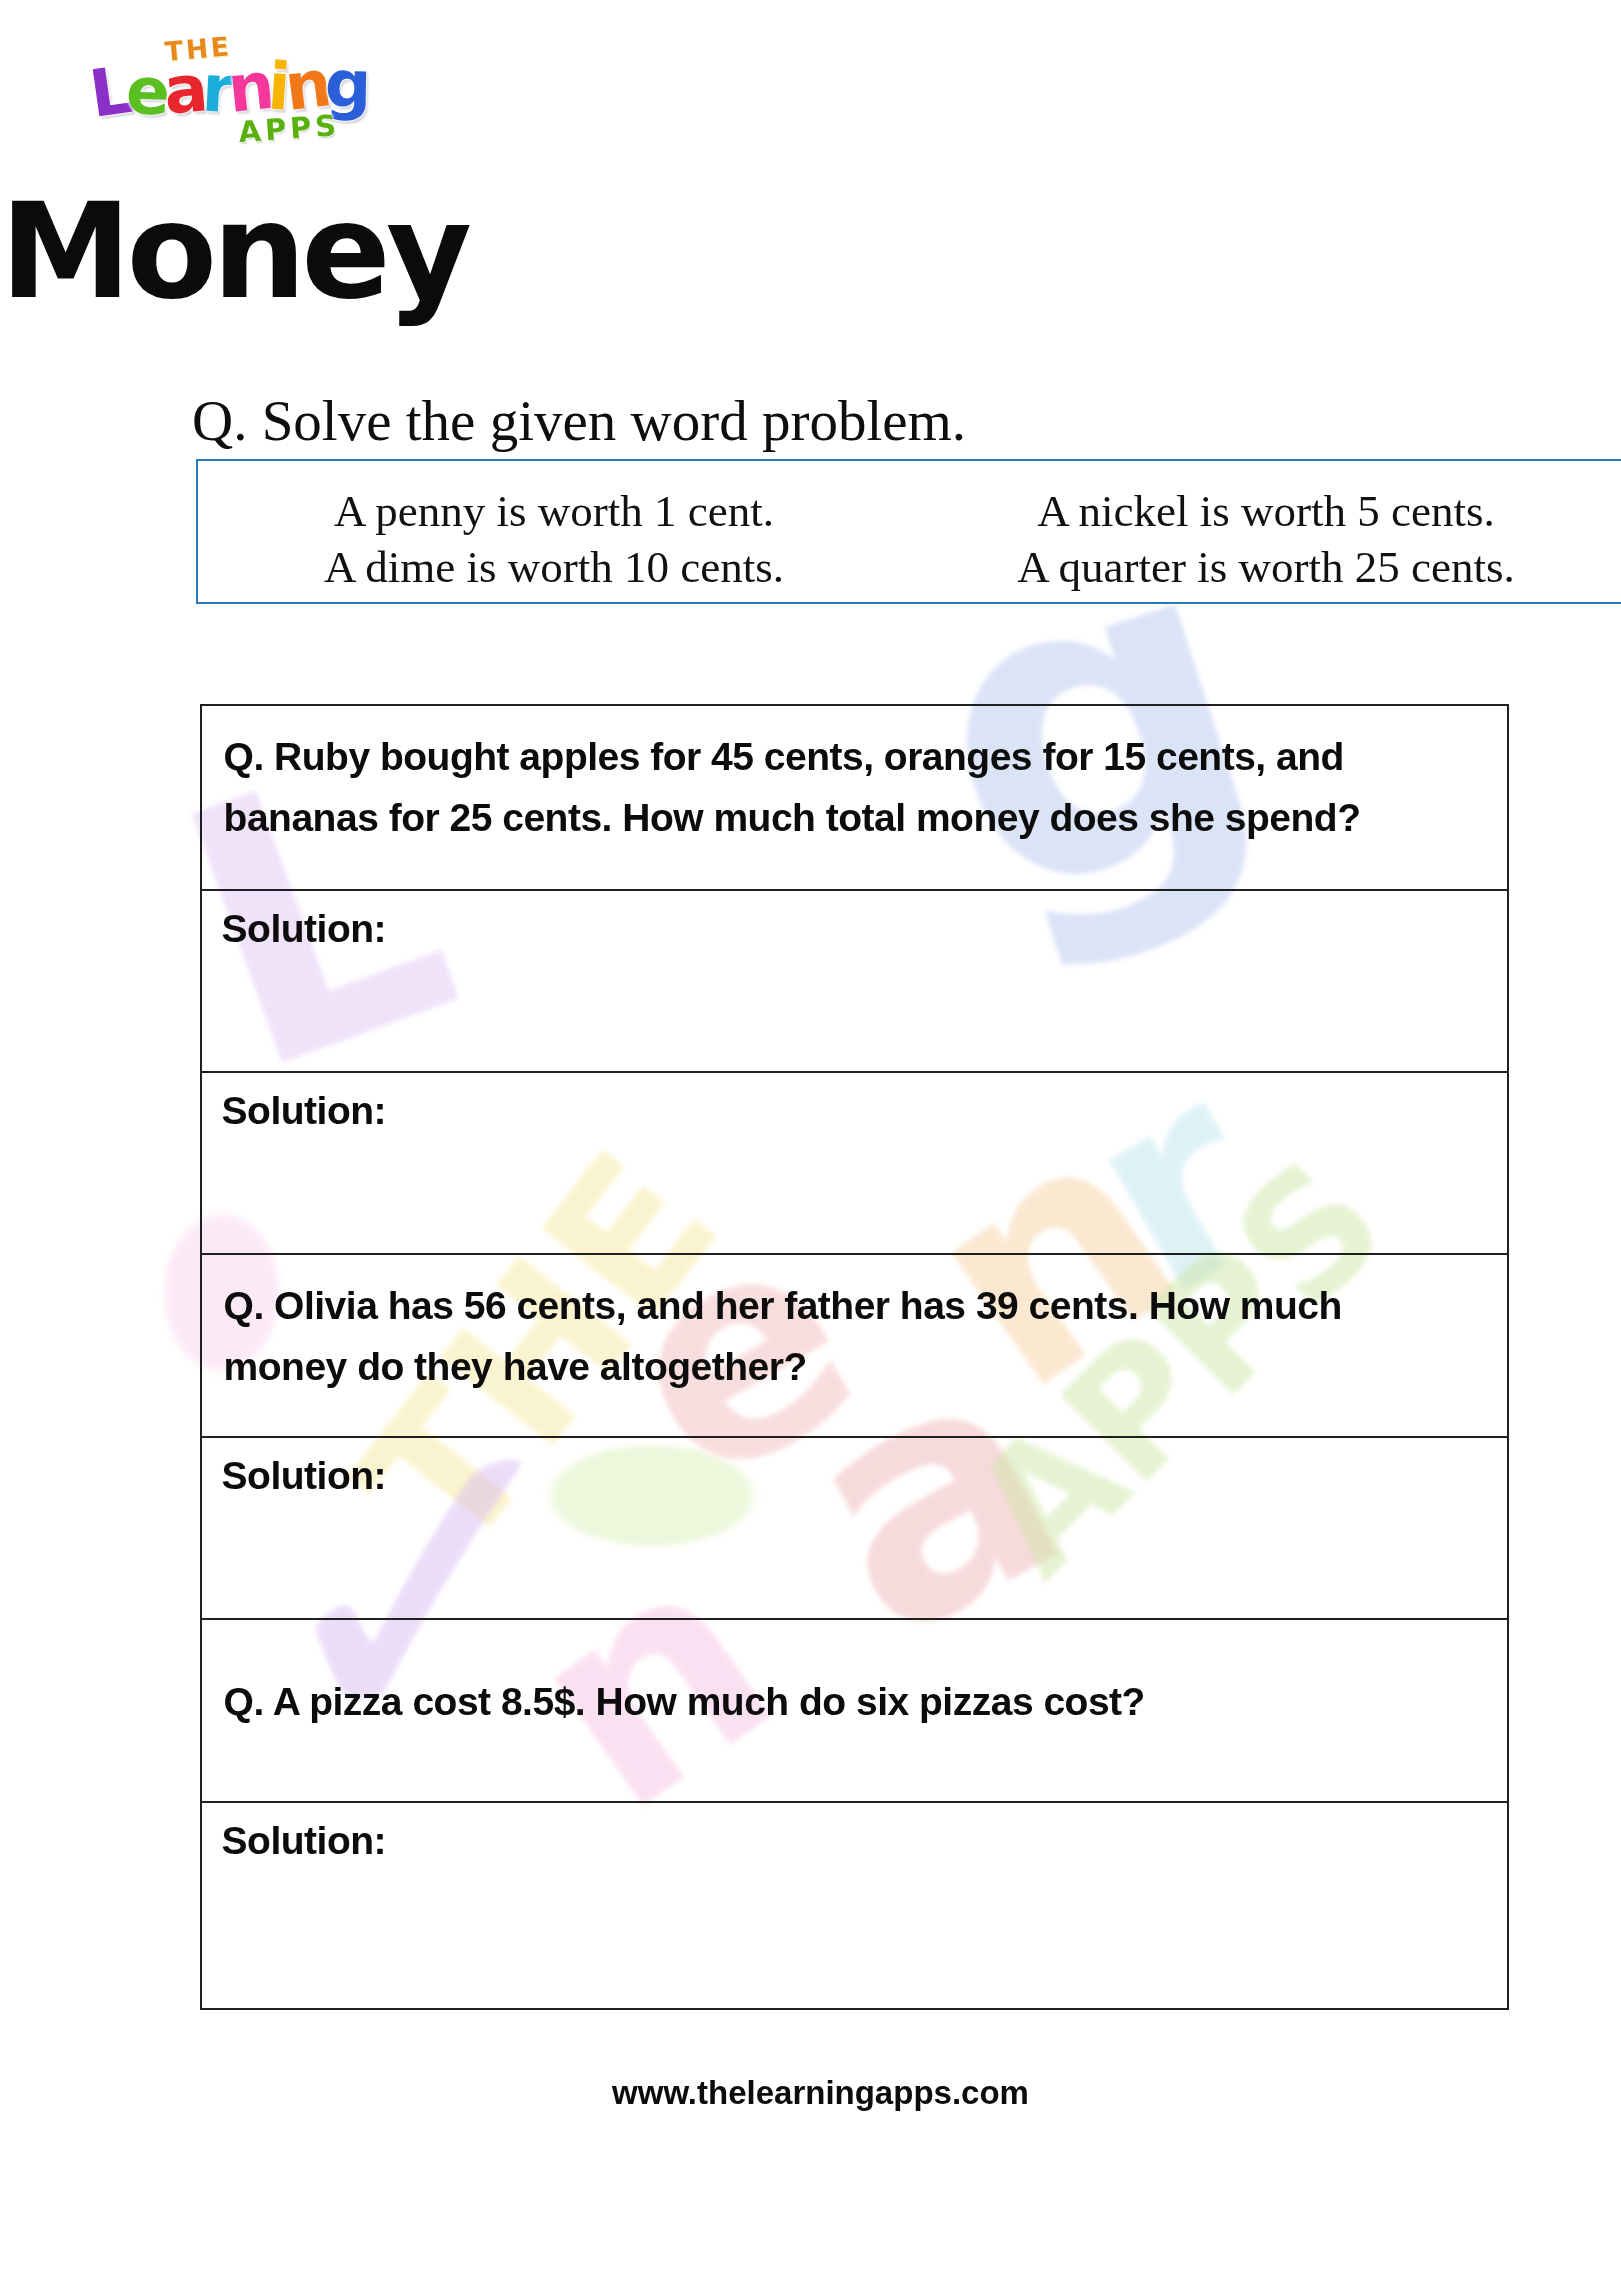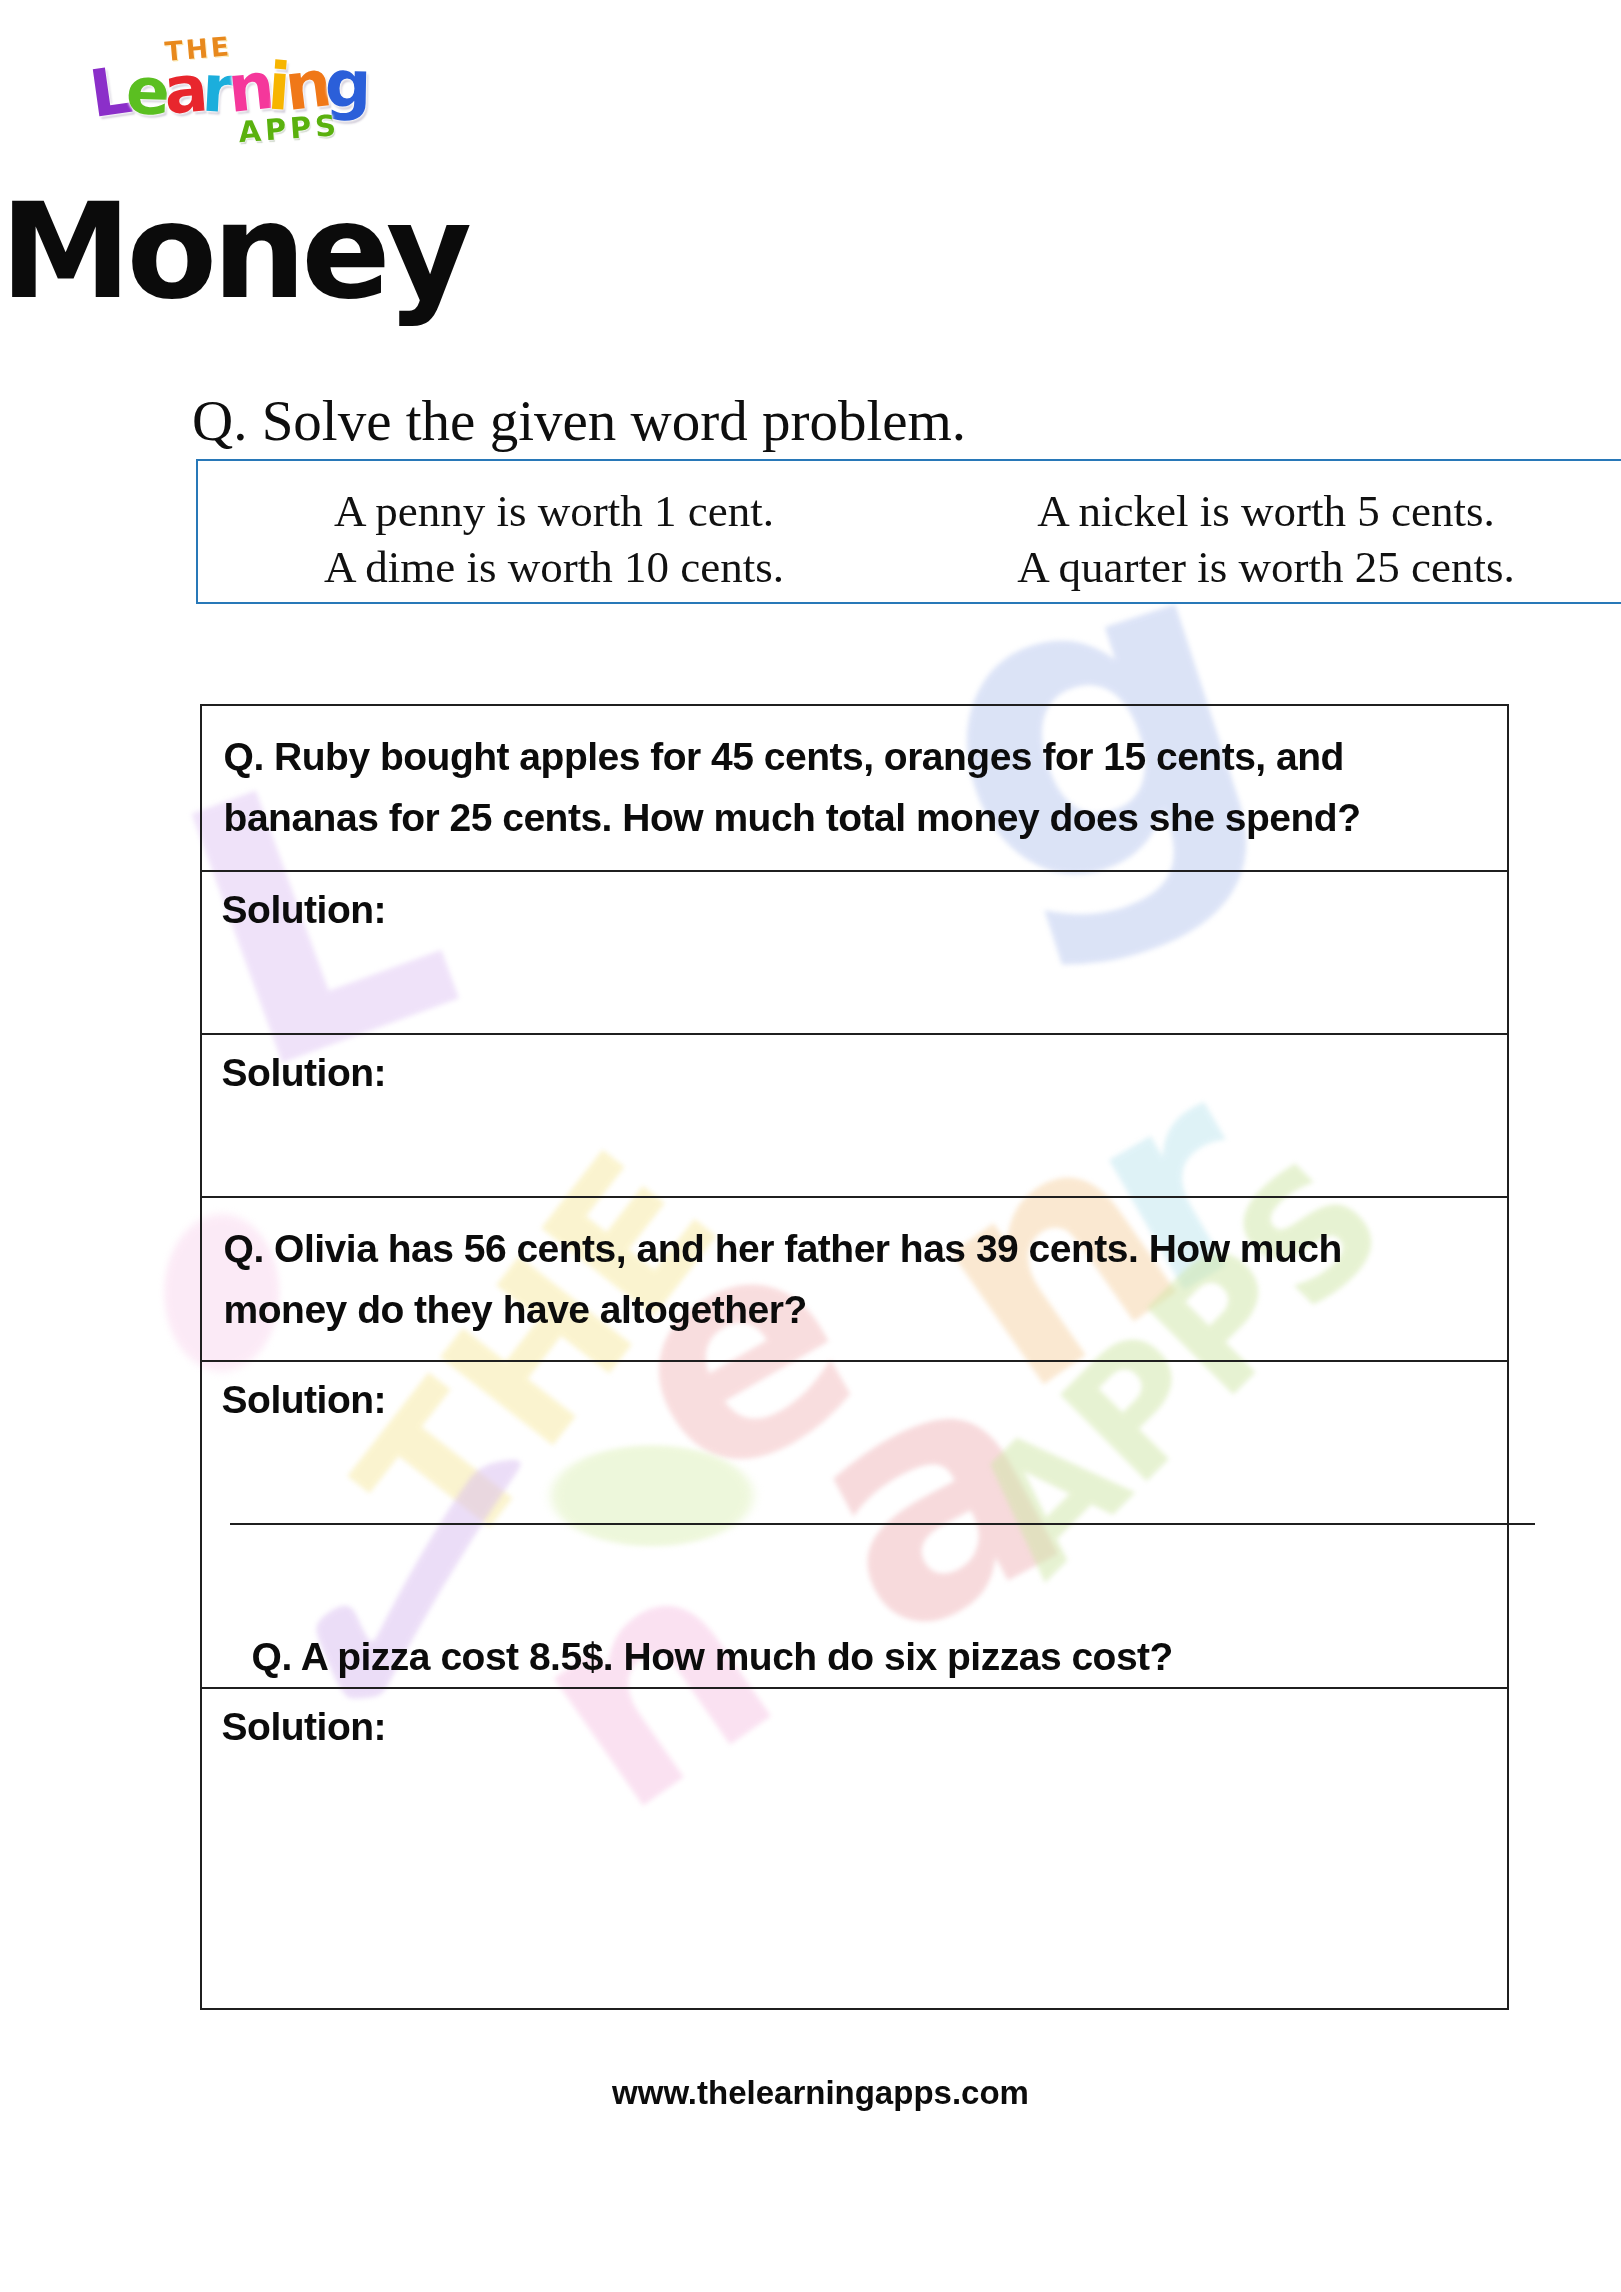--- a/index.html
+++ b/index.html
@@ -95,36 +95,36 @@
     line-height:56px;
     padding-top:21.6px;
   }
   .info-col { width:50%; text-align:center; }
 
   
   .problems-table {
     position:absolute; left:200px; top:704px; width:1309px; height:1306px;
     z-index:1;
     border:2.9px solid #1f1f1f;
-    display:flex; flex-direction:column;
+    display:flex; flex-direction:column;gap:19px;
   }
   .row { width:100%; background:transparent; }
   .row.q { height:164px; border-top:2.9px solid #1f1f1f; display:flex; flex-direction:column; }
   .row.s { height:163px; border-top:2px solid #1f1f1f; }
   .row:first-child { border-top:0; }
   .question {
     padding:19.6px 19.6px 0 21.6px;
     max-width:1274px;
     font-size:39px;
     font-weight:700;
     line-height:61px;
     letter-spacing:-0.5px;
     color:#0c0c0c;
   }
-  .row.q.center { justify-content:flex-end;margin-left:28px; }
+  .row.q.center { justify-content:center; }
   .row.q.center .question { padding-top:0; }
   .sol-label {
     padding:15.7px 0 0 19.6px;
     font-size:39px;
     font-weight:700;
     letter-spacing:-0.5px;
     color:#0c0c0c;
   }
 
   

